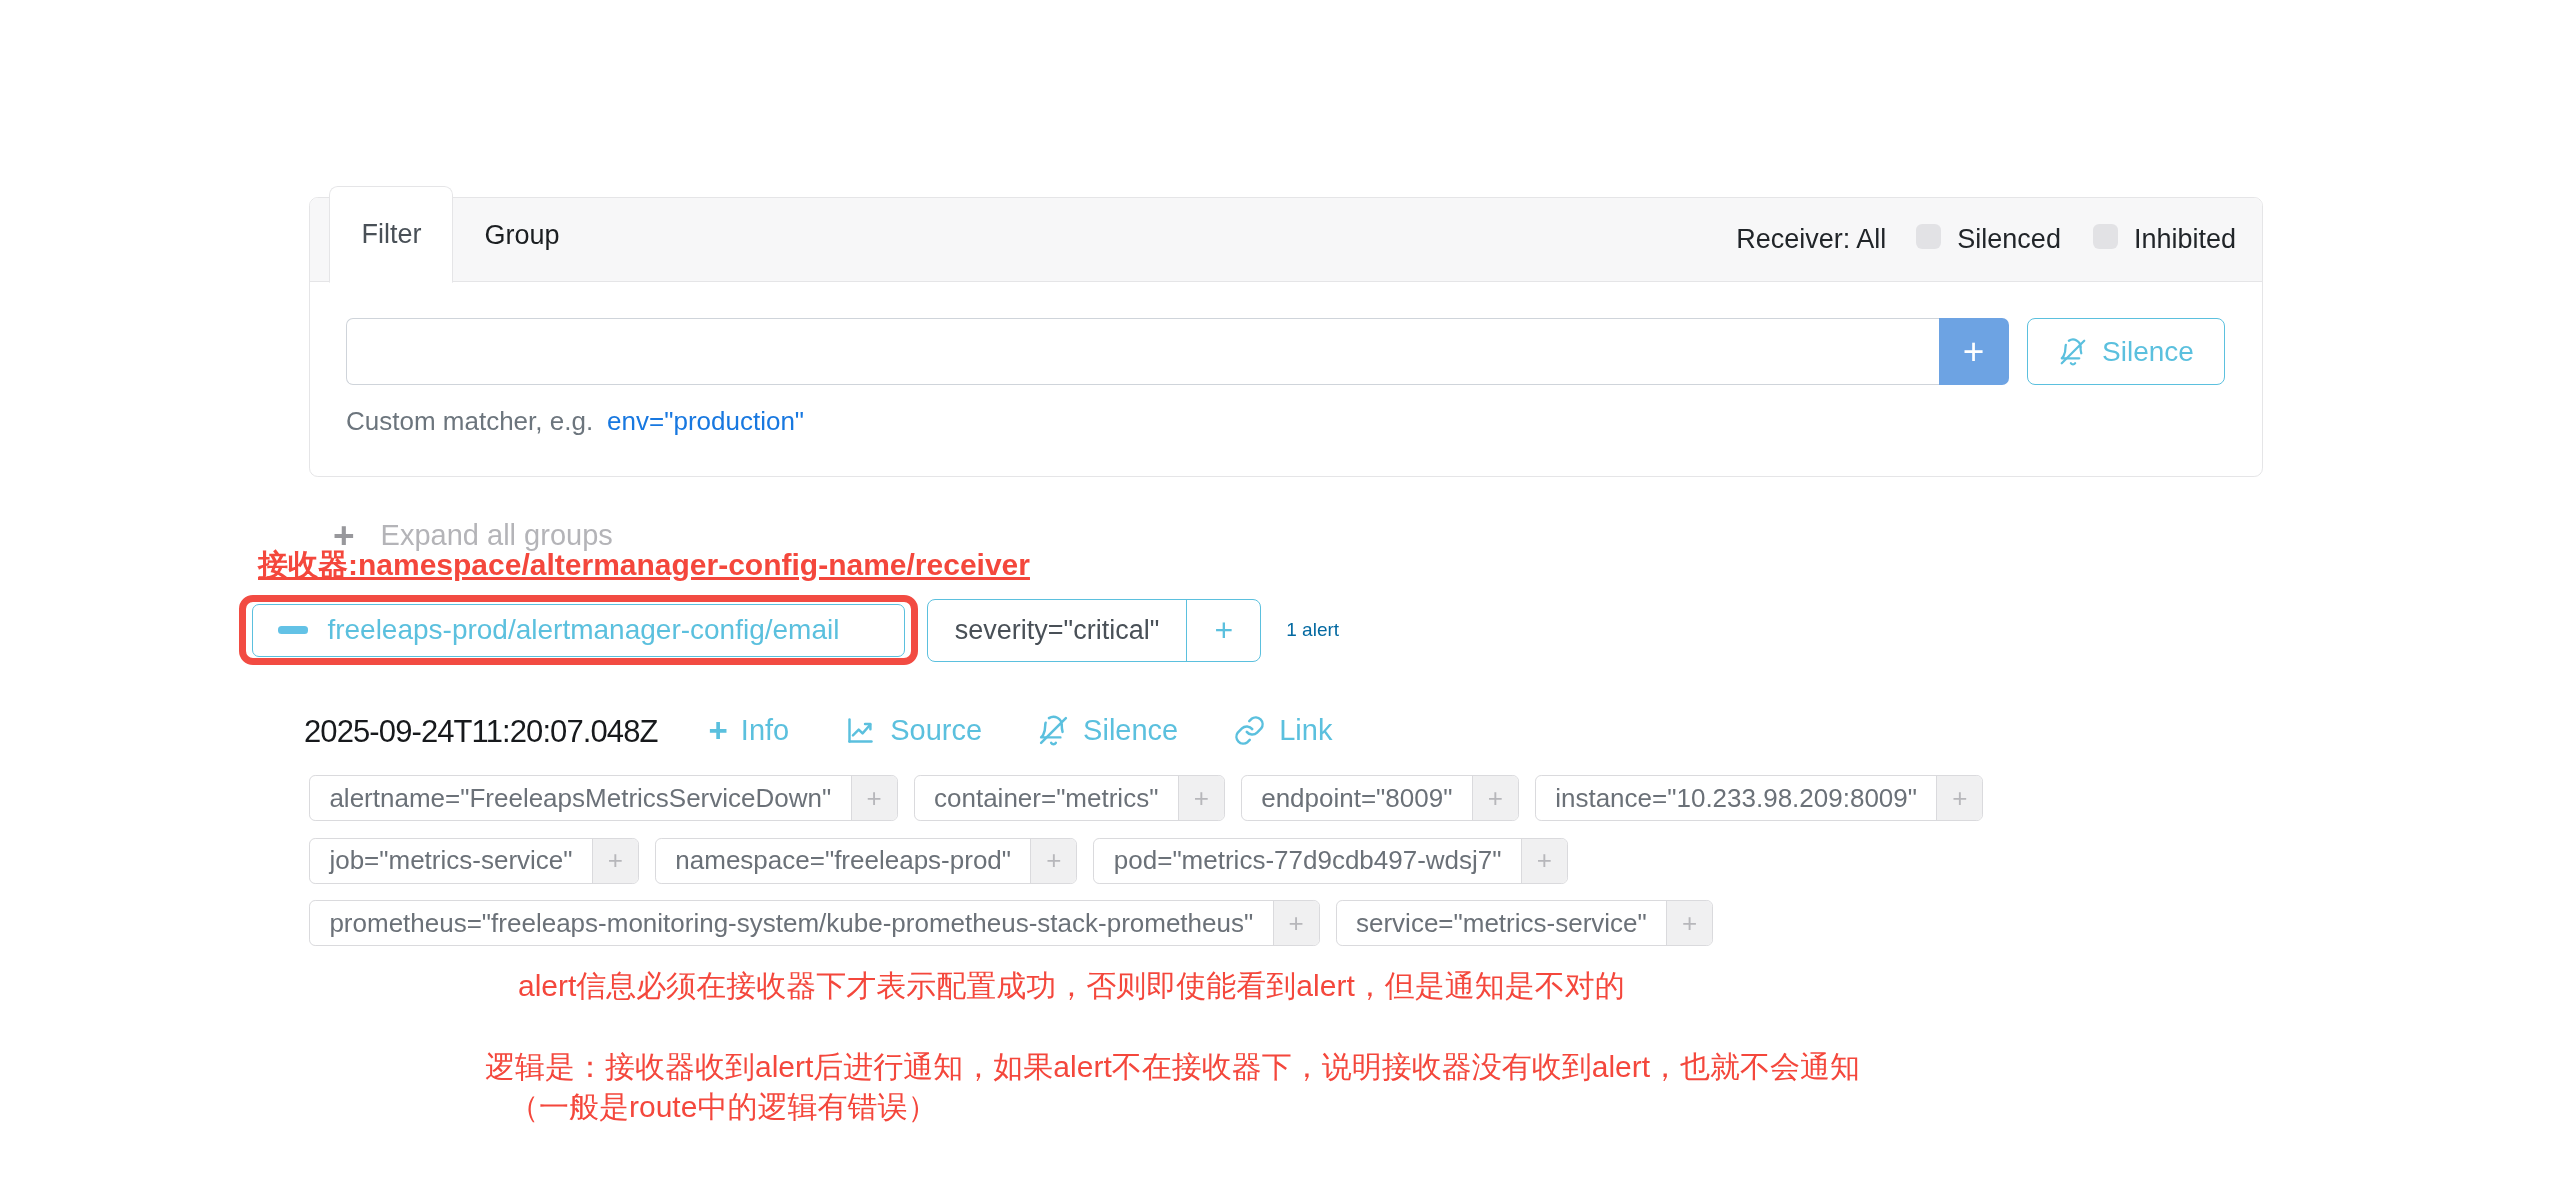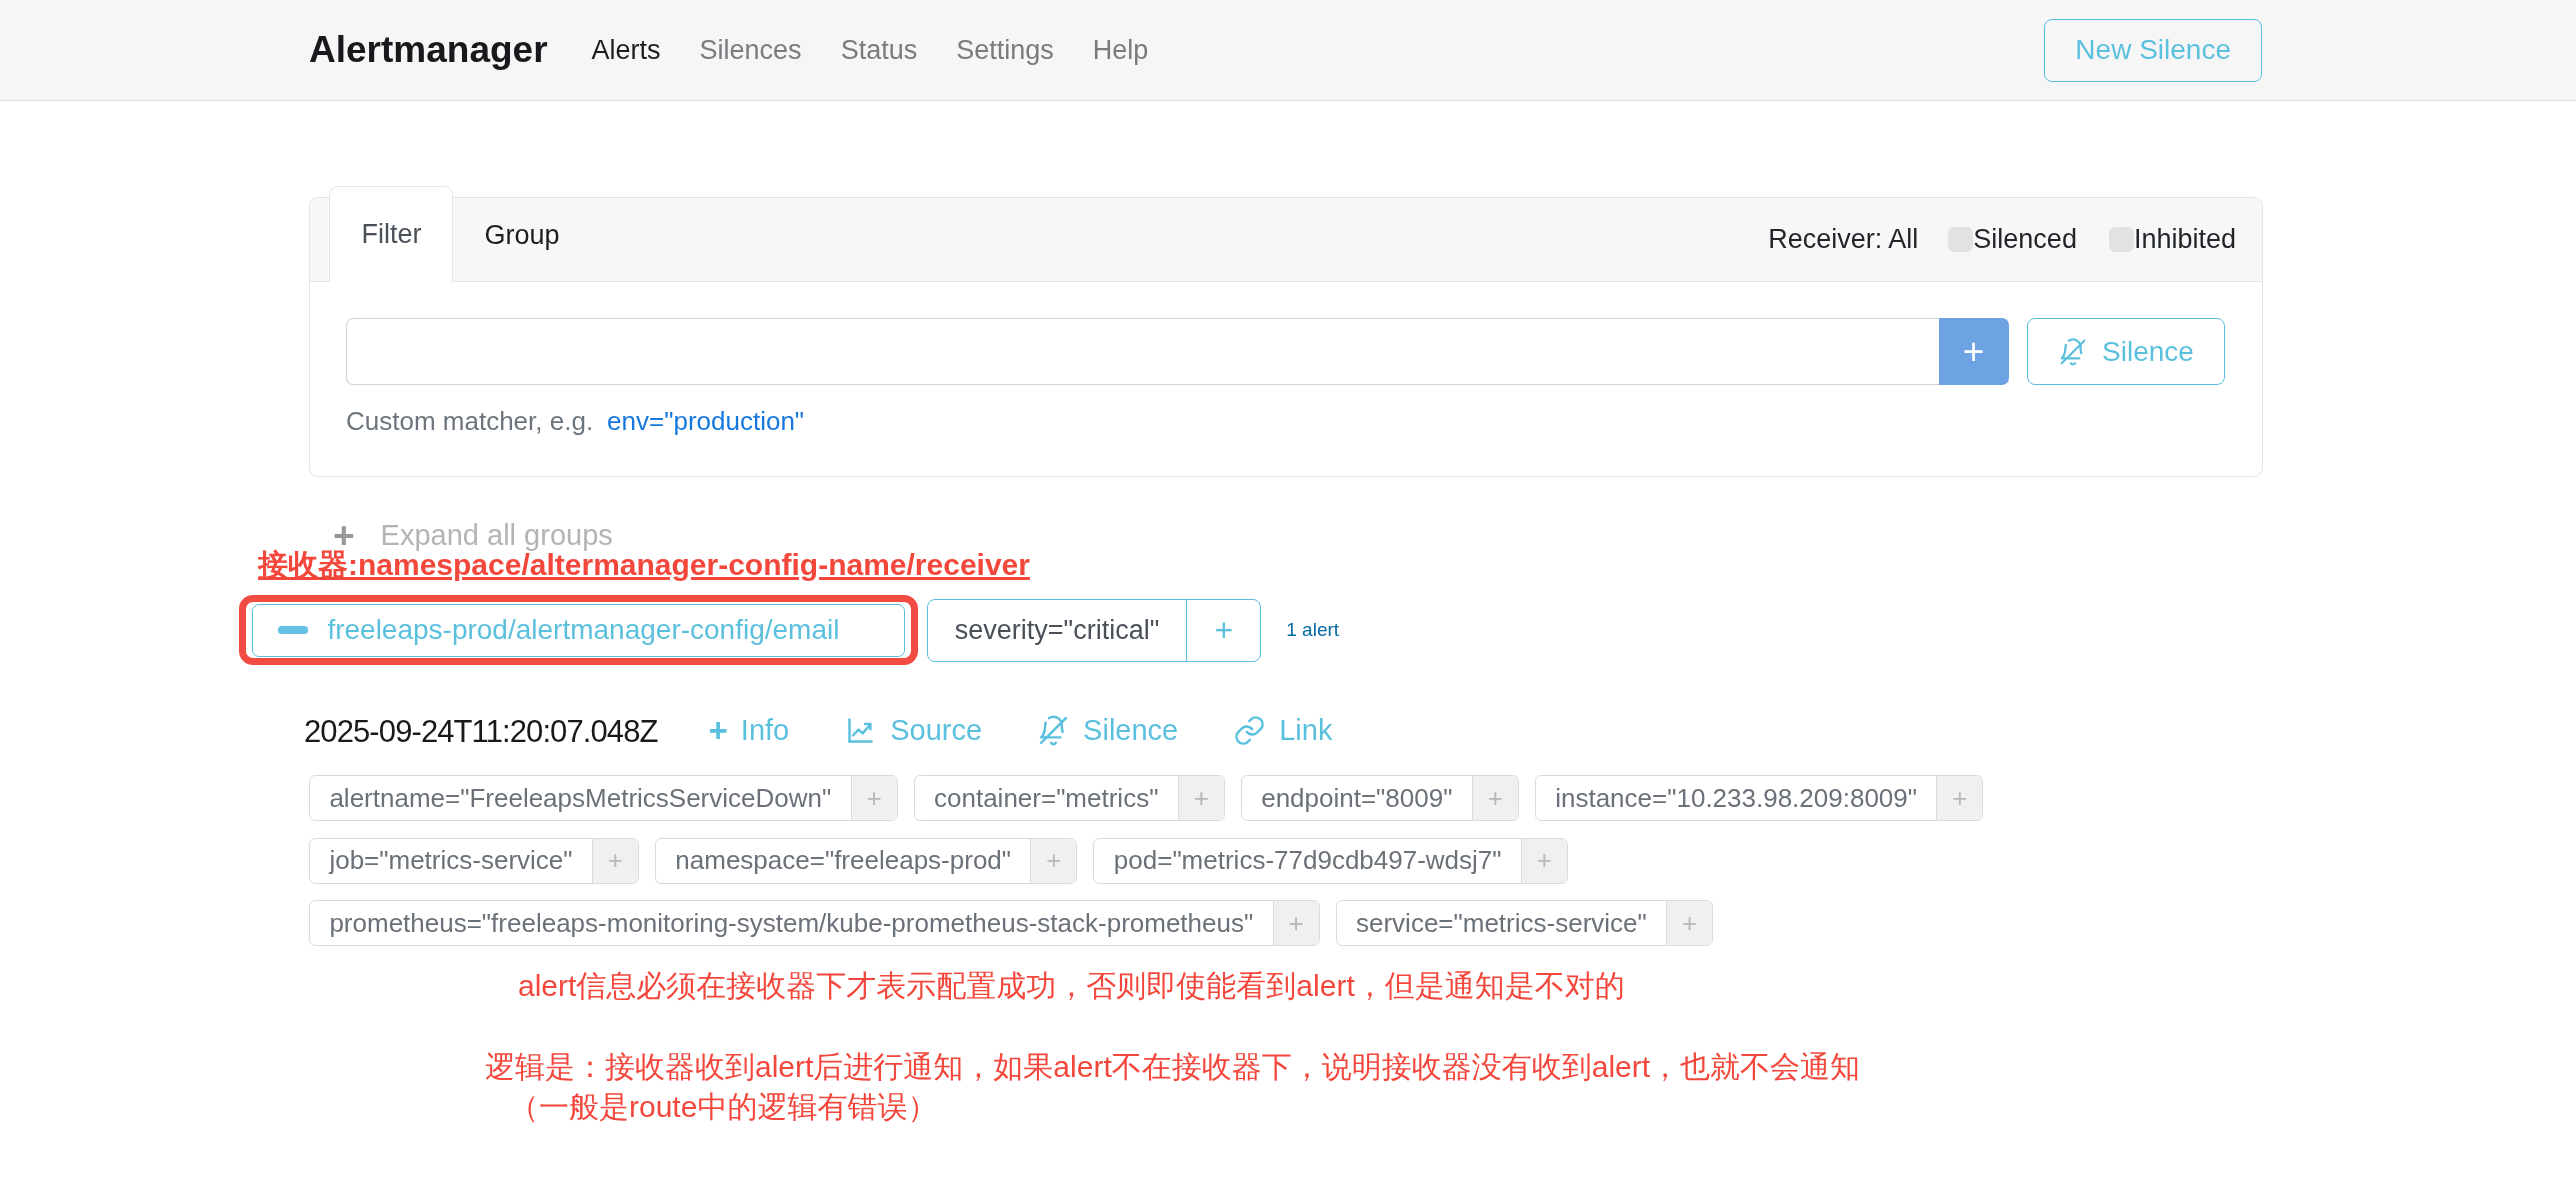--- a/index.html
+++ b/index.html
@@ -23,21 +23,21 @@
   .card { position:absolute; left:309px; top:197px; width:1954px; height:280px;
           border:1.8px solid #e5e5e7; border-radius:8.8px; background:#fff; }
   .card-header { height:84px; background:#f7f7f8; border-bottom:1.8px solid #e5e5e7;
           border-radius:8px 8px 0 0; display:flex; padding:0 26px 0 19.4px; }
   .tabs { display:flex; align-items:flex-end; margin-bottom:-1.8px; }
   .tab { padding:32px 31px; font-size:27px; color:#1b1e21; cursor:pointer; margin-top:11.4px; }
   .tab.active { background:#fff; color:#495057; border:1.8px solid #e5e5e7; border-bottom:1.8px solid #fff;
           border-radius:8.8px 8.8px 0 0; }
   .header-right { margin-left:auto; display:flex; align-items:center; gap:30px; }
   .receiver-label { font-size:27px; color:#212529; }
-  .check-group { display:flex; align-items:center; cursor:pointer; }
+  .check-group { display:flex; align-items:flex-start; gap:16px; cursor:pointer; }
   .checkbox { width:25px; height:25px; border-radius:6.2px; background:#e2e2e5; }
   .check-label { font-size:27px; color:#212529; }
 
   .card-body { padding:36px 37px 0 36px; }
   .matcher-row { display:flex; align-items:stretch; height:67px; }
   .matcher-input { flex:1; border:1.8px solid #cfd4da; border-right:none; border-radius:7px 0 0 7px;
           font-size:26px; padding:0 17.6px; outline:none; font-family:inherit; color:#1b1e21; }
   .plus-btn { width:70px; background:#6da3e3; border:none; border-radius:0 7px 7px 0;
           color:#fff; font-size:37px; cursor:pointer; line-height:62px; }
   .silence-outline-btn { margin-left:18.5px; width:198px; border:1.8px solid #5bc0de; border-radius:8px;
@@ -84,31 +84,20 @@
 
   .note-red-2 { position:absolute; left:518px; top:966px; font-size:30px; }
   .note-red-3 { position:absolute; left:485px; top:1047px; font-size:30px; }
   .note-red-4 { position:absolute; left:509px; top:1087px; font-size:30px; }
 </style>
 </head>
 <body>
 
 <div class="page">
 
-  <div class="navbar">
-    <div class="brand">Alertmanager</div>
-    <div class="nav-items" id="nav-items">
-        <span class="nav-item active">Alerts</span>
-        <span class="nav-item">Silences</span>
-        <span class="nav-item">Status</span>
-        <span class="nav-item">Settings</span>
-        <span class="nav-item">Help</span>
-      </div>
-    <button class="new-silence-btn">New Silence</button>
-  </div>
 
   <div class="card">
     <div class="card-header">
       <div class="tabs" id="tabs">
           <div class="tab active">Filter</div>
           <div class="tab">Group</div>
         </div>
       <div class="header-right">
         <span class="receiver-label">Receiver: All</span>
         <span id="check-groups" style="display:flex;gap:32px;">

